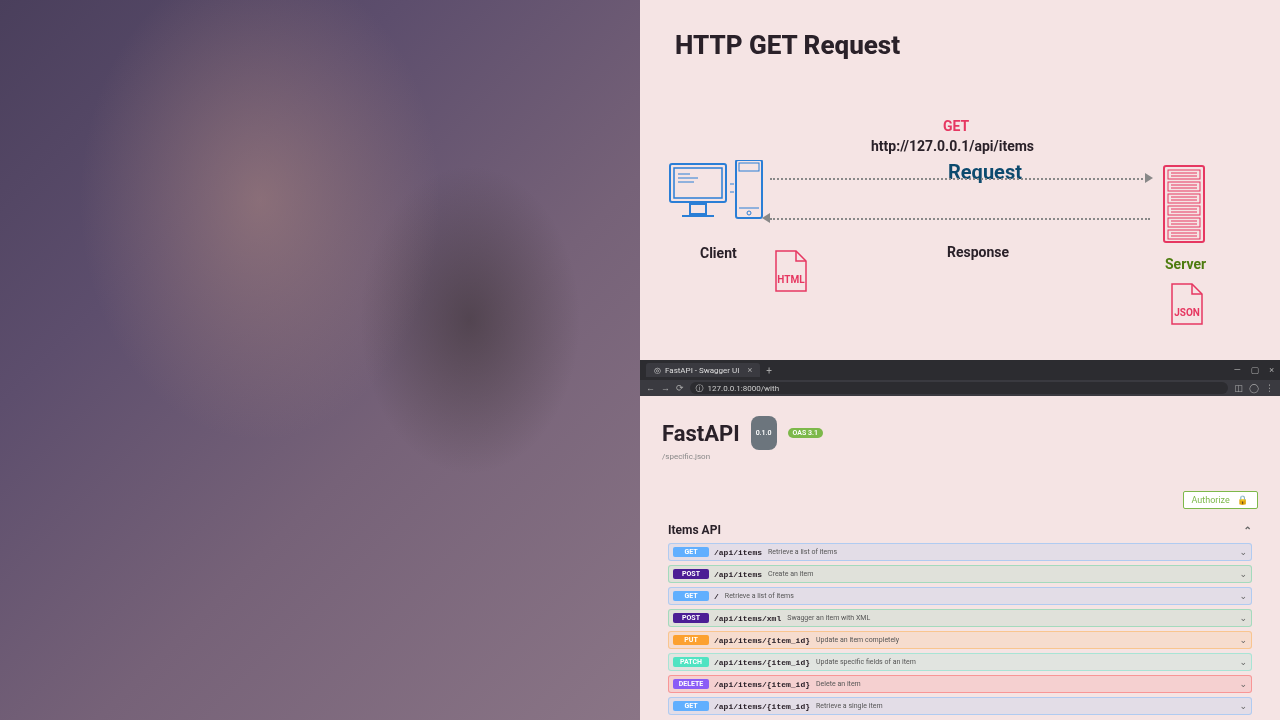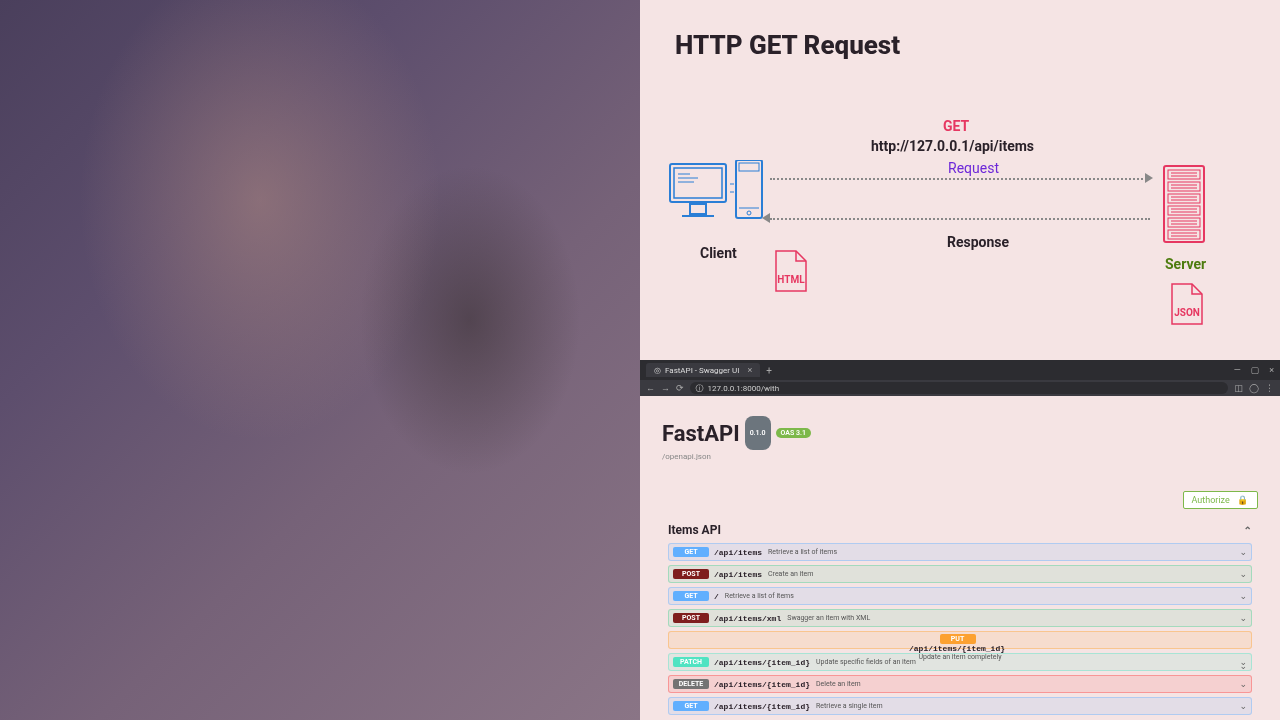--- a/index.html
+++ b/index.html
@@ -4,22 +4,22 @@
 <style>
 * { margin: 0; padding: 0; box-sizing: border-box; }
 body { width: 1280px; height: 720px; font-family: -apple-system, BlinkMacSystemFont, "Segoe UI", Roboto, sans-serif; overflow: hidden; position: relative; }
 .left-photo { position: absolute; left: 0; top: 0; width: 640px; height: 720px; background: linear-gradient(135deg, #4a3f5c 0%, #5d4e6d 30%, #766278 60%, #8a7586 100%); overflow: hidden; }
 .left-photo::before { content: ''; position: absolute; inset: 0; background: radial-gradient(ellipse 300px 400px at 260px 200px, rgba(180,140,130,0.5) 0%, transparent 60%), radial-gradient(ellipse 200px 280px at 470px 320px, rgba(60,50,55,0.6) 0%, transparent 55%); }
 .right-panel { position: absolute; left: 640px; top: 0; width: 640px; height: 720px; background: #f5e4e4; }
 .diagram-area { position: relative; width: 100%; height: 408px; }
 .diagram-title { position: absolute; left: 35px; top: 30px; font-size: 26px; font-weight: 800; color: #2a2129; }
 .method-label { position: absolute; left: 303px; top: 118px; font-size: 14px; font-weight: 700; color: #e63761; }
 .url-label { position: absolute; left: 231px; top: 138px; font-size: 14px; font-weight: 700; color: #2a2129; }
-.request-label { position: absolute; left: 308px; top: 160px; font-size: 14px; font-weight: 400; color: #6d28d9; }
-.response-label { position: absolute; left: 307px; top: 234px; font-size: 14px; font-weight: 700; color: #2a2129; }
+.request-label { position: absolute; left: 308px; top: 160px; font-size: 20px; font-weight: 700; color: #0c4a6e; }
+.response-label { position: absolute; left: 307px; top: 244px; font-size: 14px; font-weight: 700; color: #2a2129; }
 .client-label { position: absolute; left: 60px; top: 245px; font-size: 14px; font-weight: 700; color: #2a2129; }
 .server-label { position: absolute; left: 525px; top: 256px; font-size: 14px; font-weight: 700; color: #4d7c0f; }
 .client-icon { position: absolute; left: 28px; top: 160px; }
 .server-icon { position: absolute; left: 523px; top: 165px; }
 .html-badge { position: absolute; left: 131px; top: 250px; }
 .json-badge { position: absolute; left: 527px; top: 283px; }
 .arrow-line { position: absolute; border-top: 2px dotted #888; }
 .arrow-req { left: 130px; top: 178px; width: 380px; }
 .arrow-res { left: 130px; top: 218px; width: 380px; }
 .arrow-head-r { position: absolute; left: 505px; top: 173px; width: 0; height: 0; border-left: 8px solid #888; border-top: 5px solid transparent; border-bottom: 5px solid transparent; }
@@ -31,42 +31,42 @@
 .tab-text { font-size: 8px; color: #ddd; max-width: 84px; overflow: hidden; white-space: nowrap; }
 .tab-x { font-size: 9px; color: #aaa; margin-left: 4px; }
 .tab-plus { margin-left: 6px; color: #aaa; font-size: 10px; }
 .win-ctrl { margin-left: auto; display: flex; gap: 10px; color: #aaa; font-size: 9px; }
 .addrbar { height: 16px; background: #3a3a40; display: flex; align-items: center; padding: 0 6px; gap: 6px; }
 .nav-ico { color: #aaa; font-size: 9px; }
 .urlbox { flex: 1; background: #2c2c30; border-radius: 8px; height: 12px; display: flex; align-items: center; padding: 0 6px; font-size: 8px; color: #ccc; }
 .ext-ico { color: #aaa; font-size: 9px; }
 
 .swagger-body { padding: 20px 22px 0; }
-.swagger-title { font-size: 22px; font-weight: 700; color: #2a2129; display: inline-flex; align-items: center; gap: 5px; }
+.swagger-title { font-size: 22px; font-weight: 700; color: #2a2129; display: inline-flex; align-items: center; gap: 11px; }
 .version-badge { background: #6c757d; color: #fff; font-size: 7px; padding: 13px 5px; border-radius: 8px; font-weight: 600; text-align: right; }
 .oas-badge { background: #7db84a; color: #fff; font-size: 7px; padding: 1px 5px; border-radius: 8px; font-weight: 600; }
 .openapi-link { font-size: 8px; color: #888; margin-top: 2px; }
 .authorize-row { display: flex; justify-content: flex-end; margin: 30px 0 8px; }
 .authorize-btn { border: 1px solid #7db84a; background: #fff; color: #7db84a; font-size: 9px; padding: 3px 8px; border-radius: 2px; display: flex; align-items: center; gap: 8px; }
 .lock-ico { font-size: 9px; }
 .api-group { margin: 0 28px; }
 .group-header { display: flex; justify-content: space-between; align-items: center; font-size: 12px; font-weight: 700; color: #2a2129; padding: 6px 0; }
 .chevup { font-size: 10px; color: #666; }
 .endpoint { display: flex; align-items: center; border: 1px solid; border-radius: 3px; margin-bottom: 4px; padding: 2px 4px; height: 18px; font-size: 8px; }
 .ep-get { background: rgba(97,175,254,0.12); border-color: rgba(97,175,254,0.4); }
 .ep-post { background: rgba(73,204,144,0.12); border-color: rgba(73,204,144,0.4); }
-.ep-put { background: rgba(252,161,48,0.12); border-color: rgba(252,161,48,0.4); flex-direction: column; }
+.ep-put { background: rgba(252,161,48,0.12); border-color: rgba(252,161,48,0.4); }
 .ep-patch { background: rgba(80,227,194,0.12); border-color: rgba(80,227,194,0.4); }
 .ep-delete { background: rgba(249,62,62,0.12); border-color: rgba(249,62,62,0.4); }
 .method-badge { color: #fff; font-weight: 700; padding: 1px 0; border-radius: 2px; margin-right: 5px; text-align: center; width: 36px; font-size: 7px; }
 .mb-get { background: #61affe; }
-.mb-post { background: #7f1d1d; }
+.mb-post { background: #4c1d95; }
 .mb-put { background: #fca130; }
 .mb-patch { background: #50e3c2; }
-.mb-delete { background: #737373; }
+.mb-delete { background: #8b5cf6; }
 .ep-path { font-family: "Courier New", monospace; font-weight: 700; color: #2a2129; margin-right: 6px; }
 .ep-desc { color: #555; font-size: 7px; }
 .ep-chev { margin-left: auto; color: #666; font-size: 9px; }
 </style>
 </head>
 <body>
 
 <div class="left-photo"></div>
 
 <div class="right-panel">
@@ -172,21 +172,21 @@
       <span class="ext-ico">◯</span>
       <span class="ext-ico">⋮</span>
     </div>
 
     <div class="swagger-body">
       <div class="swagger-title">
         <span>FastAPI</span>
         <span class="version-badge">0.1.0</span>
         <span class="oas-badge">OAS 3.1</span>
       </div>
-      <div class="openapi-link">/openapi.json</div>
+      <div class="openapi-link">/specific.json</div>
       <div class="authorize-row">
         <div class="authorize-btn">
           <span>Authorize</span>
           <span class="lock-ico">🔒</span>
         </div>
       </div>
     </div>
 
     <div class="api-group">
       <div class="group-header">

